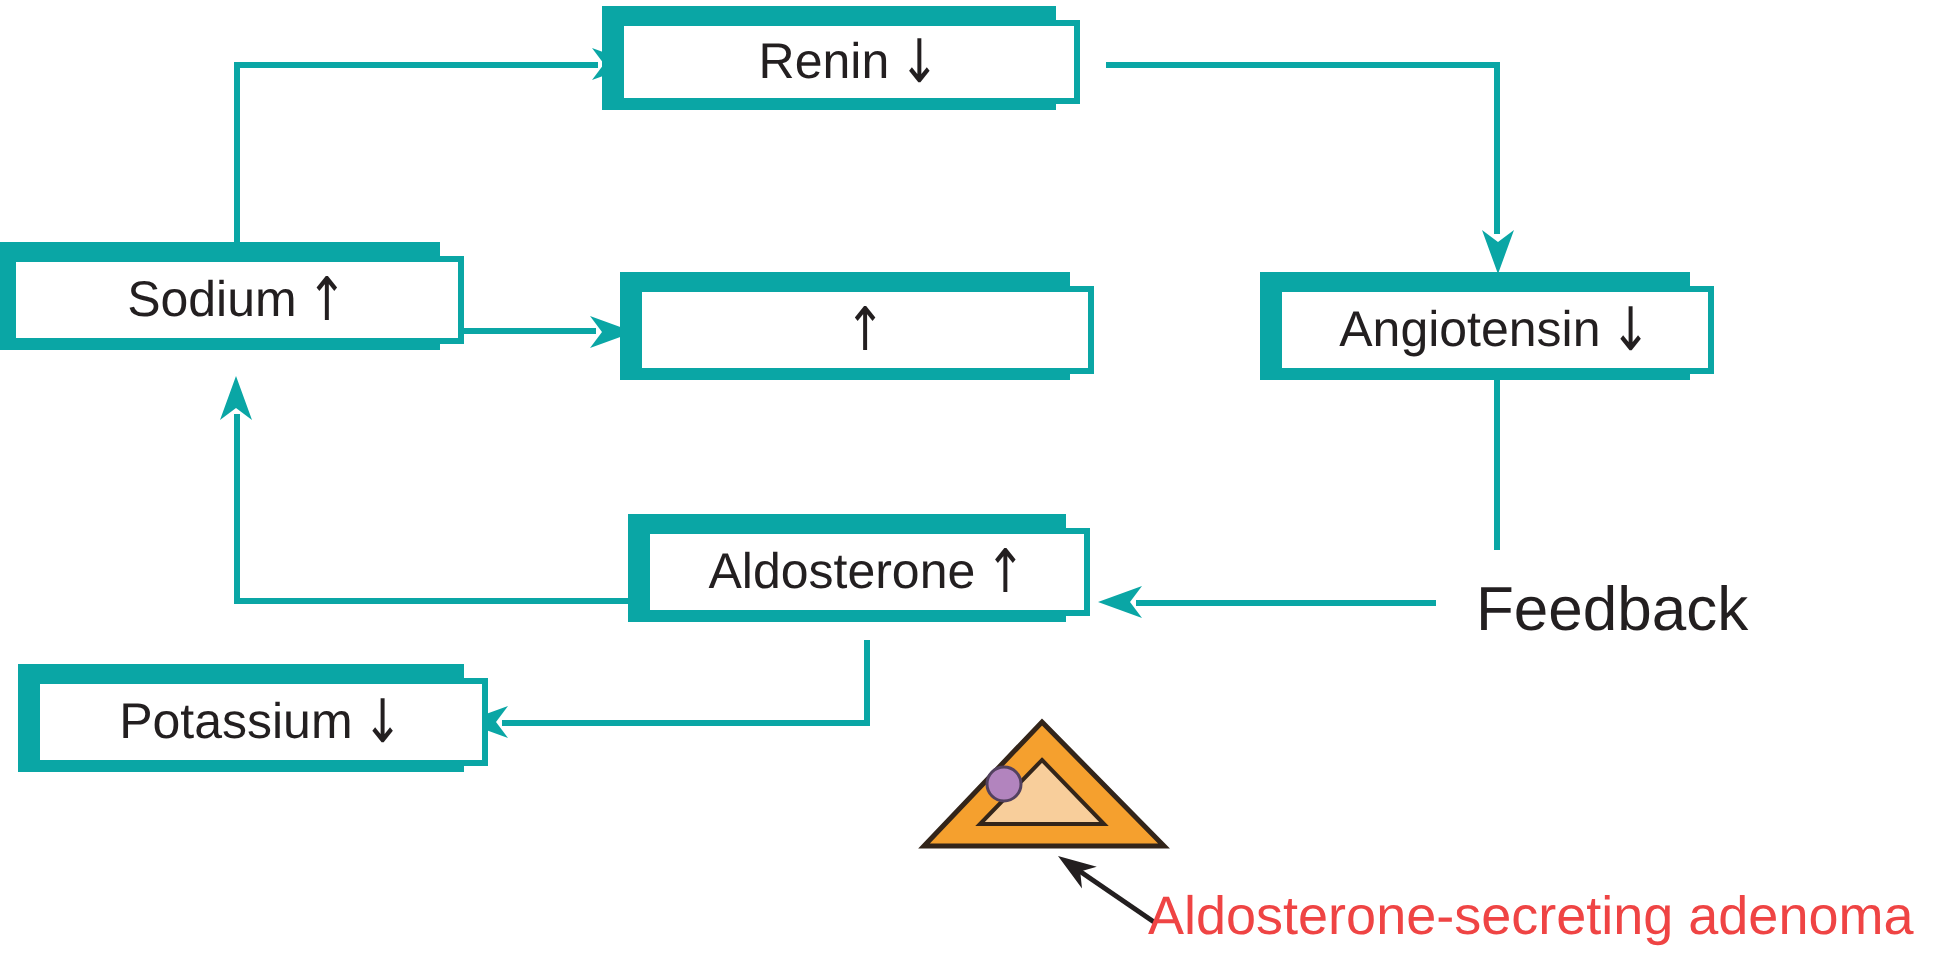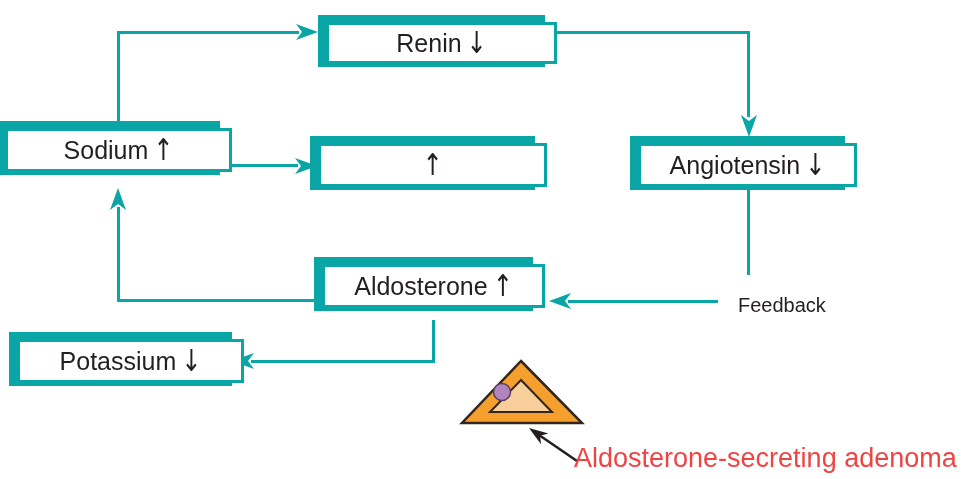--- a/index.html
+++ b/index.html
@@ -22,21 +22,21 @@
   }
   .trend { font-family:"DejaVu Sans", sans-serif; font-size:24px; line-height:1; transform:scaleY(1.25); }
   
   .edge { position:absolute; background:#0aa6a5; }
   .edge.h { height:3px; }
   .edge.v { width:3px; }
   .ah { position:absolute; display:block; }
   
   .feedback {
     position:absolute; left:738px; top:288px;
-    font-size:20px; line-height:34px; color:#231F20;
+    font-size:31px; line-height:34px; color:#231F20;
   }
   .adenoma-label {
     position:absolute; left:574px; top:443px;
     font-size:27px; color:#ef4444; white-space:nowrap;
   }
   .adenoma-svg { position:absolute; left:455px; top:354px; }
   .pointer-svg { position:absolute; left:520px; top:420px; }
 </style>
 </head>
 <body>
@@ -72,21 +72,21 @@
   <svg class="ah" style="left:549px; top:293px;" width="22" height="16" viewBox="0 0 22 16">
       <path d="M0,8 L22,0 L16,8 L22,16 Z" fill="#0aa6a5"></path>
     </svg>
 
   <div class="edge v" style="left:432px; top:320px; height:42px;"></div>
   <div class="edge h" style="left:251px; top:360px; width:184px;"></div>
   <svg class="ah" style="left:232px; top:353px;" width="22" height="16" viewBox="0 0 22 16">
       <path d="M0,8 L22,0 L16,8 L22,16 Z" fill="#0aa6a5"></path>
     </svg>
 
-  <div class="node" style="left:326px; top:10px;  width:231px; height:42px;margin-top:12px;">
+  <div class="node" style="left:309px; top:10px;  width:231px; height:42px;">
     <div class="shadow"></div>
     <div class="face">
         <span>Renin</span>
         <span class="trend">↓</span>
       </div>
   </div>
 
   <div class="node" style="left:5px; top:128px; width:227px; height:44px;">
     <div class="shadow"></div>
     <div class="face">

